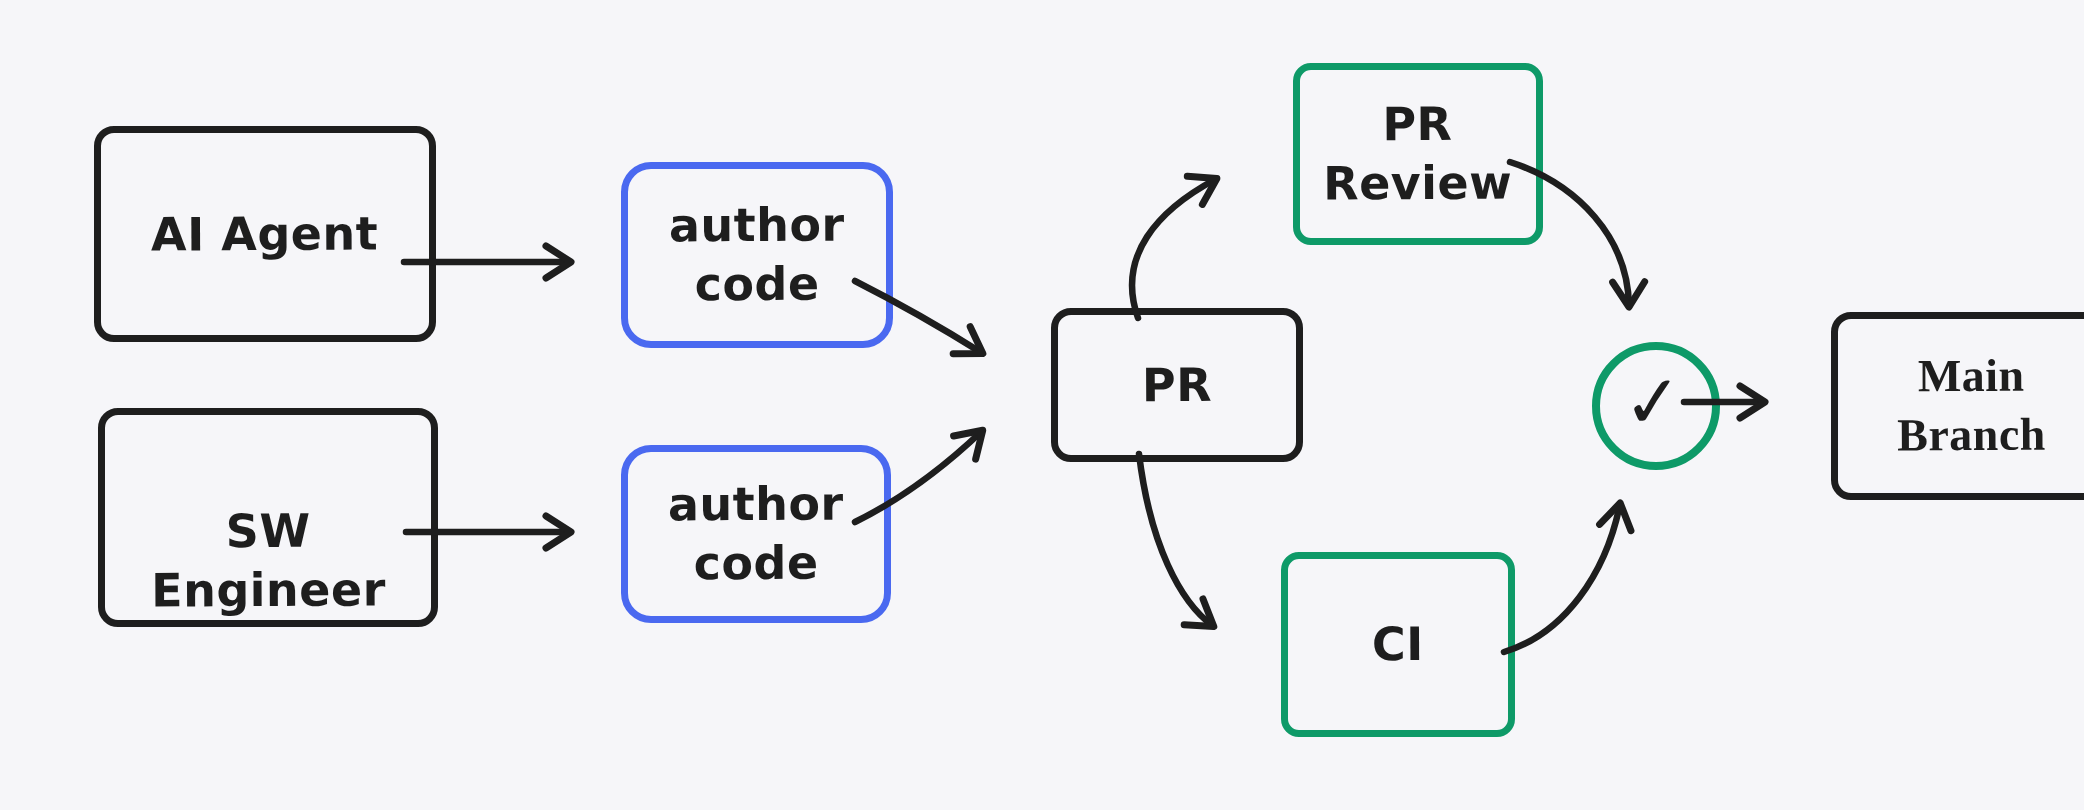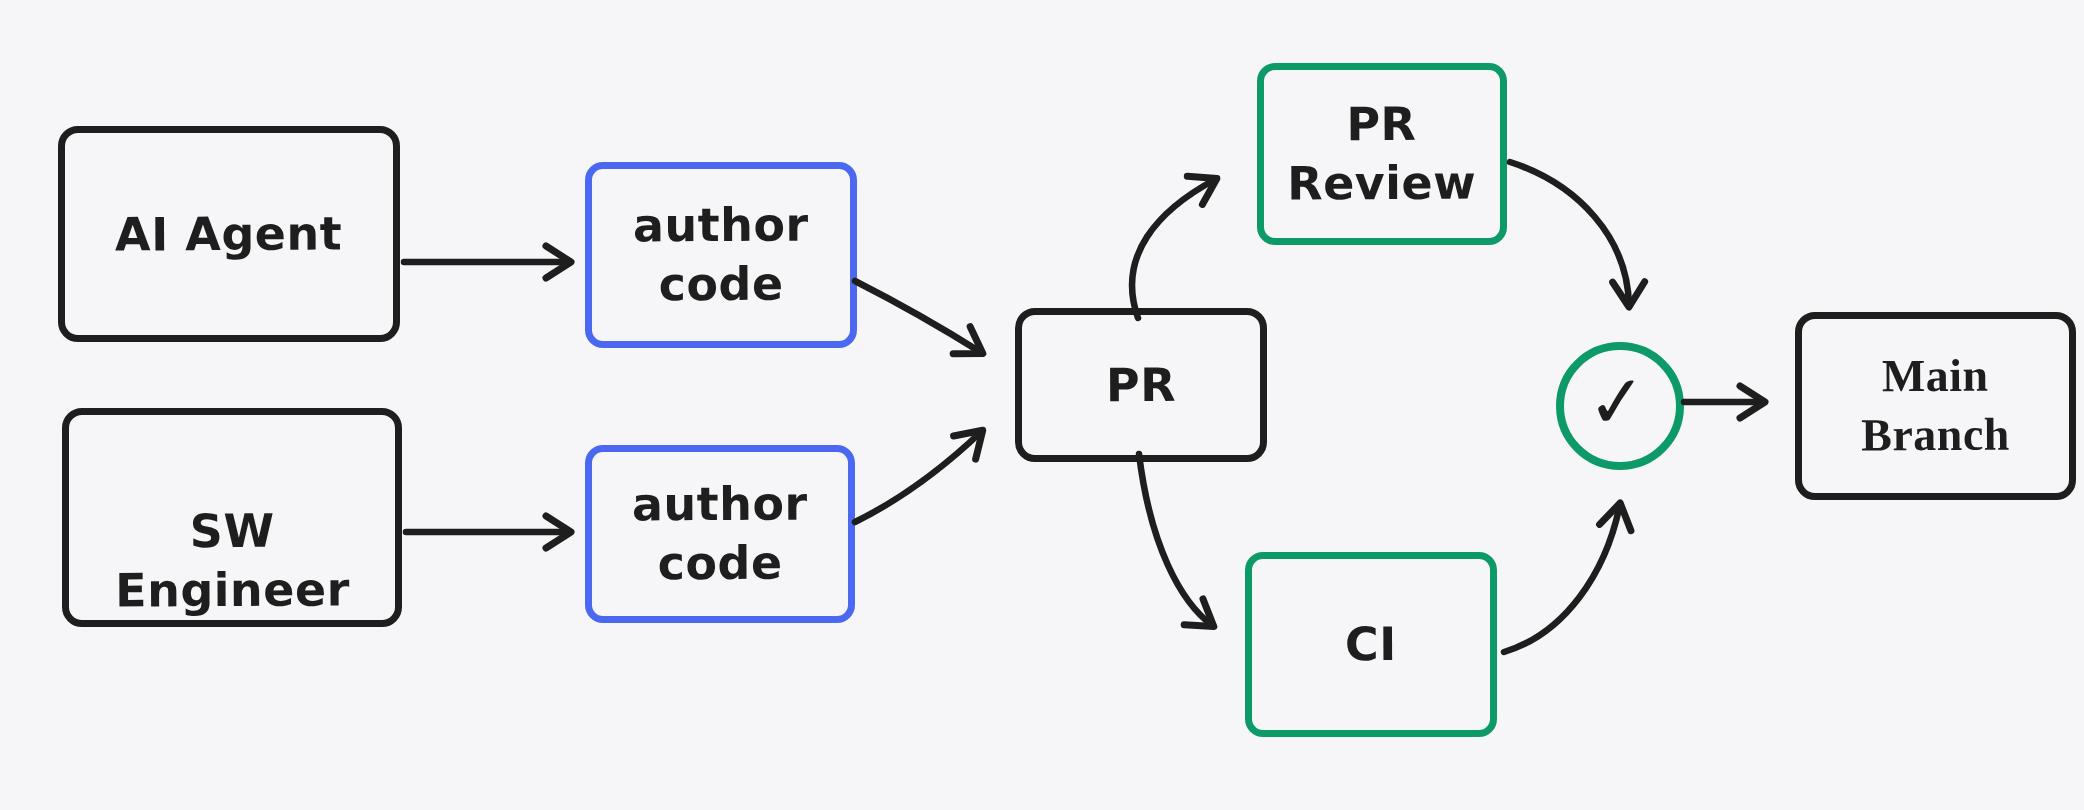--- a/index.html
+++ b/index.html
@@ -18,41 +18,42 @@
   
   .node {
     position: absolute;
     box-sizing: border-box;
     border: 7px solid #1e1e1e;
     border-radius: 20px;
     background: transparent;
     display: flex;
     align-items: center;
     justify-content: center;
+    margin-left: 36px;
   }
   .node .label {
     white-space: pre-line;
     text-align: center;
     color: #1e1e1e;
     font-size: 46px;
     font-weight: 700;
     line-height: 1.28;
     letter-spacing: 0.5px;
     transform: rotate(-0.3deg);
   }
-  .node.blue  { border-color: #4a69f0; border-radius: 18px; }
+  .node.blue  { border-color: #4a69f0; border-radius: 30px; }
   .node.green { border-color: #0e9a68; border-radius: 18px; }
 
   #node-ai-agent        { left: 58px;   top: 126px; width: 342px; height: 216px; }
   #node-sw-engineer     { left: 62px;   top: 408px; width: 340px; height: 219px; align-items: flex-end; }
   #node-author-top      { left: 585px;  top: 162px; width: 272px; height: 186px; }
   #node-author-bottom   { left: 585px;  top: 445px; width: 270px; height: 178px; }
   #node-pr              { left: 1015px; top: 308px; width: 252px; height: 154px; }
   #node-pr-review       { left: 1257px; top: 63px;  width: 250px; height: 182px; }
-  #node-ci              { left: 1245px; top: 552px; width: 252px; height: 185px; }
+  #node-ci              { left: 1245px; top: 552px; width: 234px; height: 185px; }
   #node-main-branch     { left: 1795px; top: 312px; width: 281px; height: 188px; font-family: Liberation Serif, serif; }
 
   #node-check-circle {
     left: 1556px; top: 342px; width: 128px; height: 128px;
     border: 8px solid #0e9a68;
     border-radius: 50%;
   }
   #node-check-circle .check {
     font-size: 72px;
     font-weight: 700;

